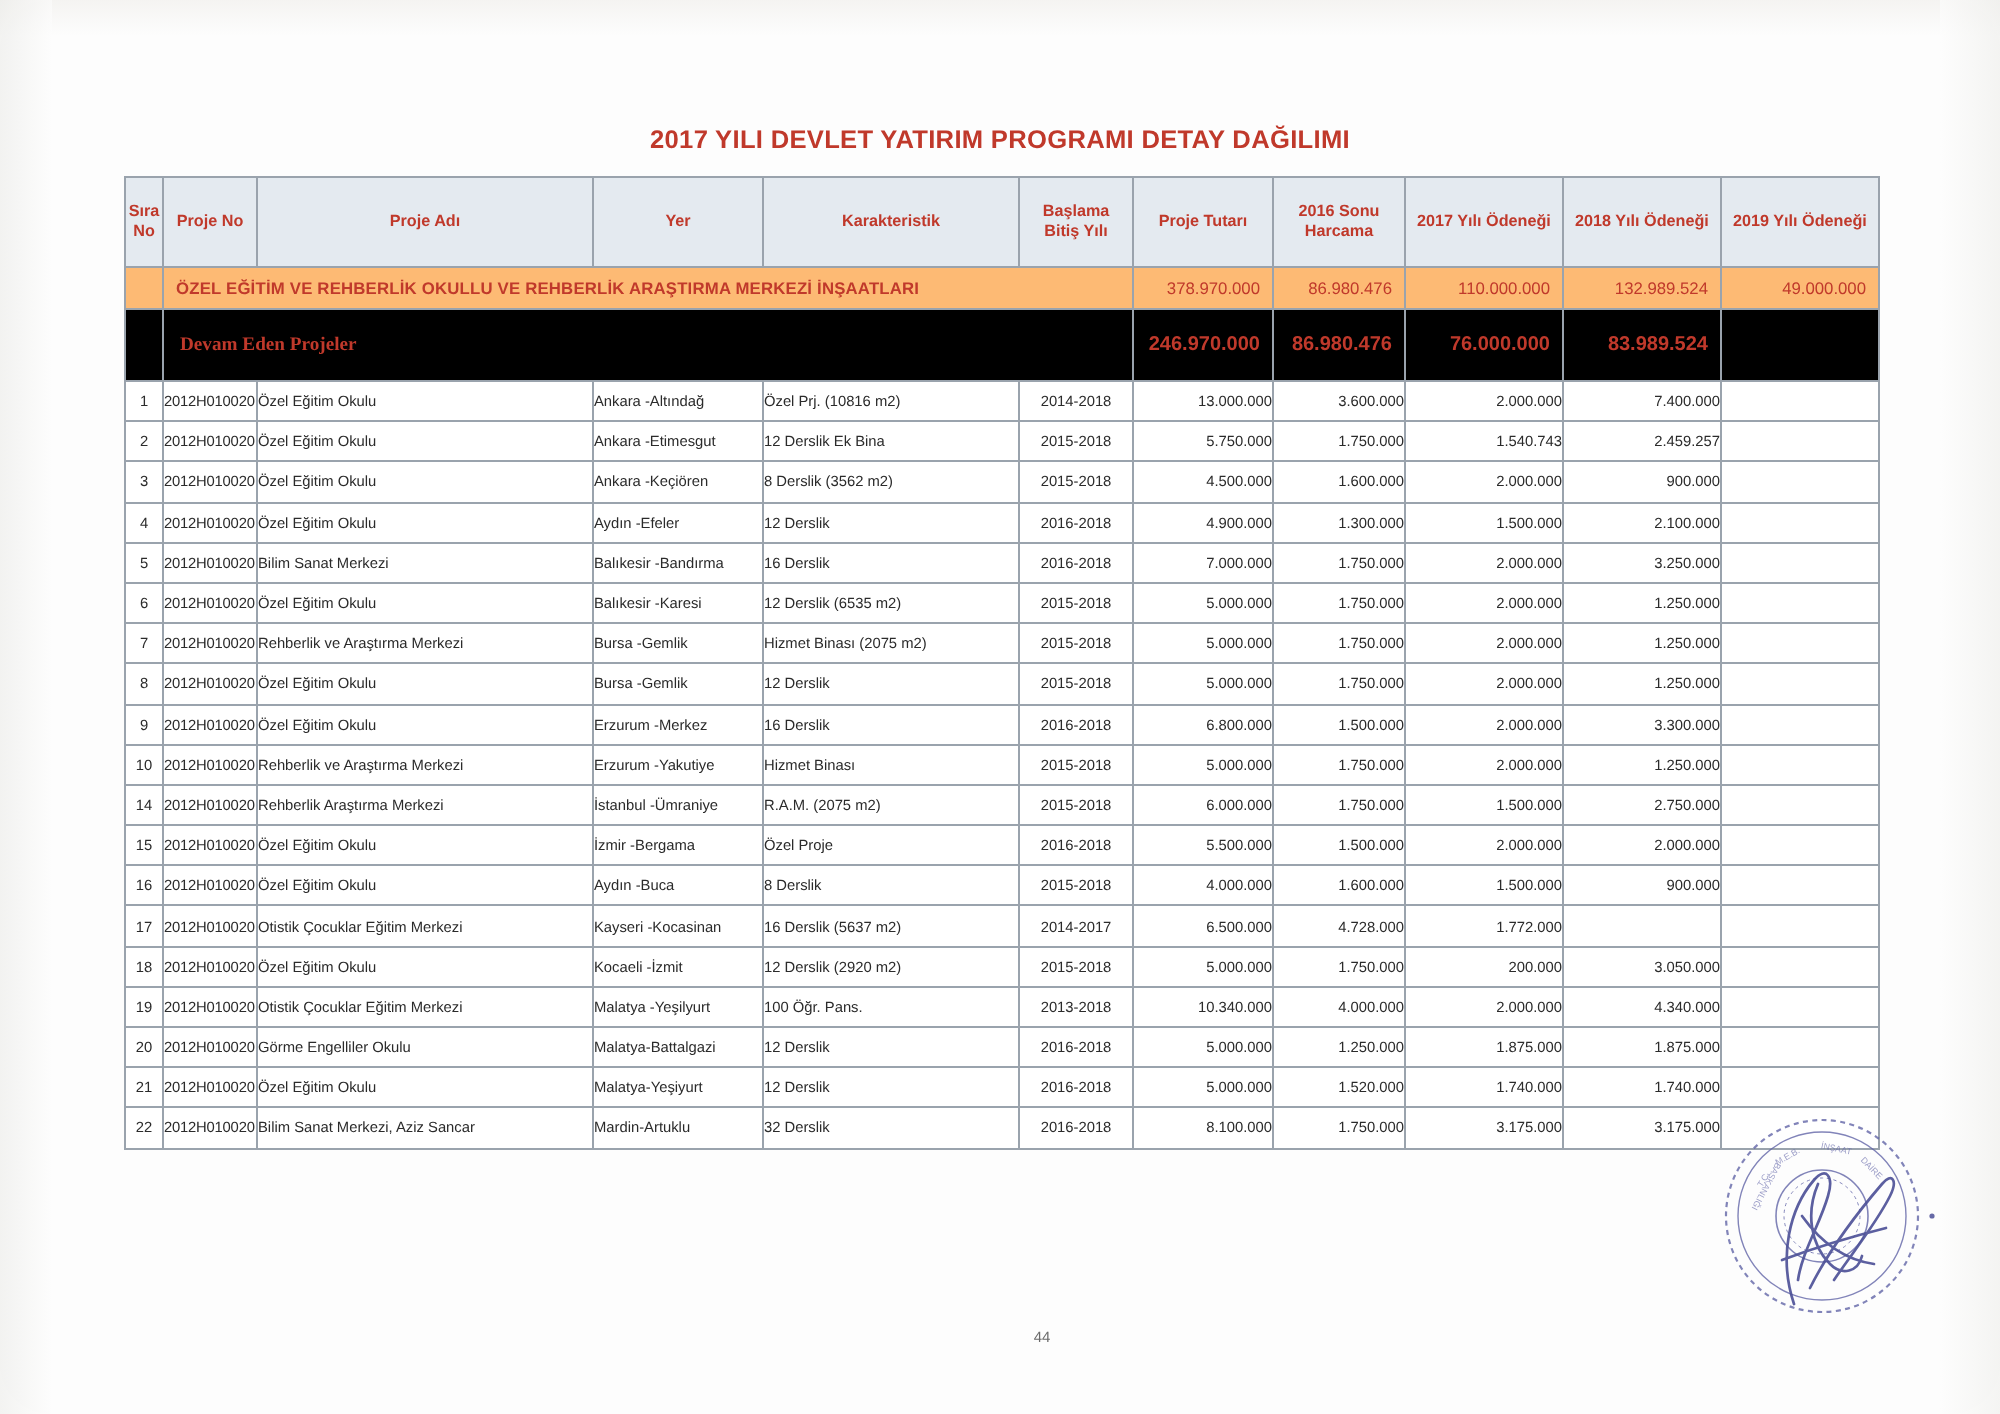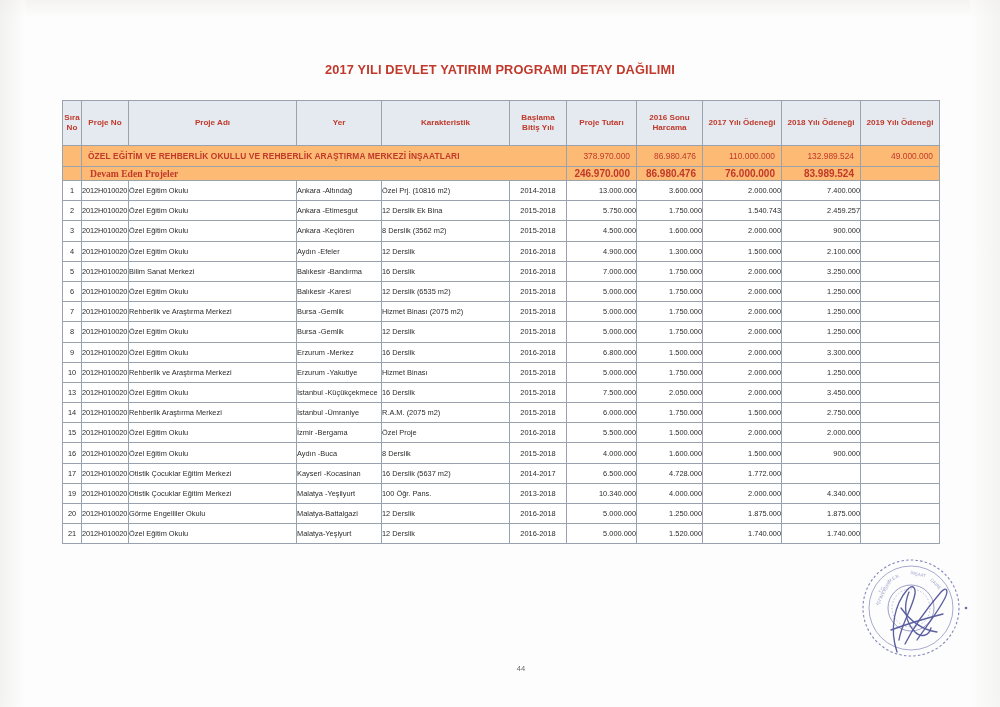--- a/index.html
+++ b/index.html
@@ -47,21 +47,20 @@
     font-size: 12.8px;
     font-weight: bold;
     letter-spacing: .15px;
   }
 
   .table-wrap {
     position: absolute;
     left: 62px;
     top: 88px;
     width: 877px;
-    margin-top: 12px;
   }
 
   table.main {
     border-collapse: collapse;
     width: 877px;
     table-layout: fixed;
   }
 
   table.main td, table.main th {
     border: 1px solid #9aa3ad;
@@ -96,22 +95,22 @@
   }
   .sec-row .num {
     font-size: 8.4px;
     font-weight: normal;
     text-align: right;
     padding-right: 6px;
     color: #c0392b;
   }
 
   .sub-row td {
-    height: 14px;
-    background: #fdba74;
+    height: 36px;
+    background: #000000;
     color: #c0392b;
   }
   .sub-row .sec-label {
     font-family: "Liberation Serif", serif;
     font-size: 9.6px;
     font-weight: bold;
     padding-left: 8px;
     text-align: left;
   }
   .sub-row .num {
@@ -355,33 +354,20 @@
             <td class="c-yer">Erzurum -Yakutiye</td>
             <td class="c-kar">Hizmet Binası</td>
             <td class="c-yil">2015-2018</td>
             <td class="c-num">5.000.000</td>
             <td class="c-num">1.750.000</td>
             <td class="c-num">2.000.000</td>
             <td class="c-num">1.250.000</td>
             <td class="c-num"></td>
           </tr>
           <tr class="data">
-            <td class="c-sira">13</td>
-            <td class="c-pno">2012H010020</td>
-            <td class="c-padi">Özel Eğitim Okulu</td>
-            <td class="c-yer">İstanbul -Küçükçekmece</td>
-            <td class="c-kar">16 Derslik</td>
-            <td class="c-yil">2015-2018</td>
-            <td class="c-num">7.500.000</td>
-            <td class="c-num">2.050.000</td>
-            <td class="c-num">2.000.000</td>
-            <td class="c-num">3.450.000</td>
-            <td class="c-num"></td>
-          </tr>
-          <tr class="data">
             <td class="c-sira">14</td>
             <td class="c-pno">2012H010020</td>
             <td class="c-padi">Rehberlik Araştırma Merkezi</td>
             <td class="c-yer">İstanbul -Ümraniye</td>
             <td class="c-kar">R.A.M. (2075 m2)</td>
             <td class="c-yil">2015-2018</td>
             <td class="c-num">6.000.000</td>
             <td class="c-num">1.750.000</td>
             <td class="c-num">1.500.000</td>
             <td class="c-num">2.750.000</td>
@@ -420,20 +406,33 @@
             <td class="c-yer">Kayseri -Kocasinan</td>
             <td class="c-kar">16 Derslik (5637 m2)</td>
             <td class="c-yil">2014-2017</td>
             <td class="c-num">6.500.000</td>
             <td class="c-num">4.728.000</td>
             <td class="c-num">1.772.000</td>
             <td class="c-num"></td>
             <td class="c-num"></td>
           </tr>
           <tr class="data">
+            <td class="c-sira">18</td>
+            <td class="c-pno">2012H010020</td>
+            <td class="c-padi">Özel Eğitim Okulu</td>
+            <td class="c-yer">Kocaeli -İzmit</td>
+            <td class="c-kar">12 Derslik (2920 m2)</td>
+            <td class="c-yil">2015-2018</td>
+            <td class="c-num">5.000.000</td>
+            <td class="c-num">1.750.000</td>
+            <td class="c-num">200.000</td>
+            <td class="c-num">3.050.000</td>
+            <td class="c-num"></td>
+          </tr>
+          <tr class="data">
             <td class="c-sira">19</td>
             <td class="c-pno">2012H010020</td>
             <td class="c-padi">Otistik Çocuklar Eğitim Merkezi</td>
             <td class="c-yer">Malatya -Yeşilyurt</td>
             <td class="c-kar">100 Öğr. Pans.</td>
             <td class="c-yil">2013-2018</td>
             <td class="c-num">10.340.000</td>
             <td class="c-num">4.000.000</td>
             <td class="c-num">2.000.000</td>
             <td class="c-num">4.340.000</td>
@@ -456,20 +455,33 @@
             <td class="c-sira">21</td>
             <td class="c-pno">2012H010020</td>
             <td class="c-padi">Özel Eğitim Okulu</td>
             <td class="c-yer">Malatya-Yeşiyurt</td>
             <td class="c-kar">12 Derslik</td>
             <td class="c-yil">2016-2018</td>
             <td class="c-num">5.000.000</td>
             <td class="c-num">1.520.000</td>
             <td class="c-num">1.740.000</td>
             <td class="c-num">1.740.000</td>
+            <td class="c-num"></td>
+          </tr>
+          <tr class="data">
+            <td class="c-sira">22</td>
+            <td class="c-pno">2012H010020</td>
+            <td class="c-padi">Bilim Sanat Merkezi, Aziz Sancar</td>
+            <td class="c-yer">Mardin-Artuklu</td>
+            <td class="c-kar">32 Derslik</td>
+            <td class="c-yil">2016-2018</td>
+            <td class="c-num">8.100.000</td>
+            <td class="c-num">1.750.000</td>
+            <td class="c-num">3.175.000</td>
+            <td class="c-num">3.175.000</td>
             <td class="c-num"></td>
           </tr>
         </tbody>
     </table>
   </div>
 
   <div class="page-number">44</div>
 
   <div class="stamp-area">
     <svg class="stamp-svg" width="140" height="118" viewBox="0 0 140 118">

